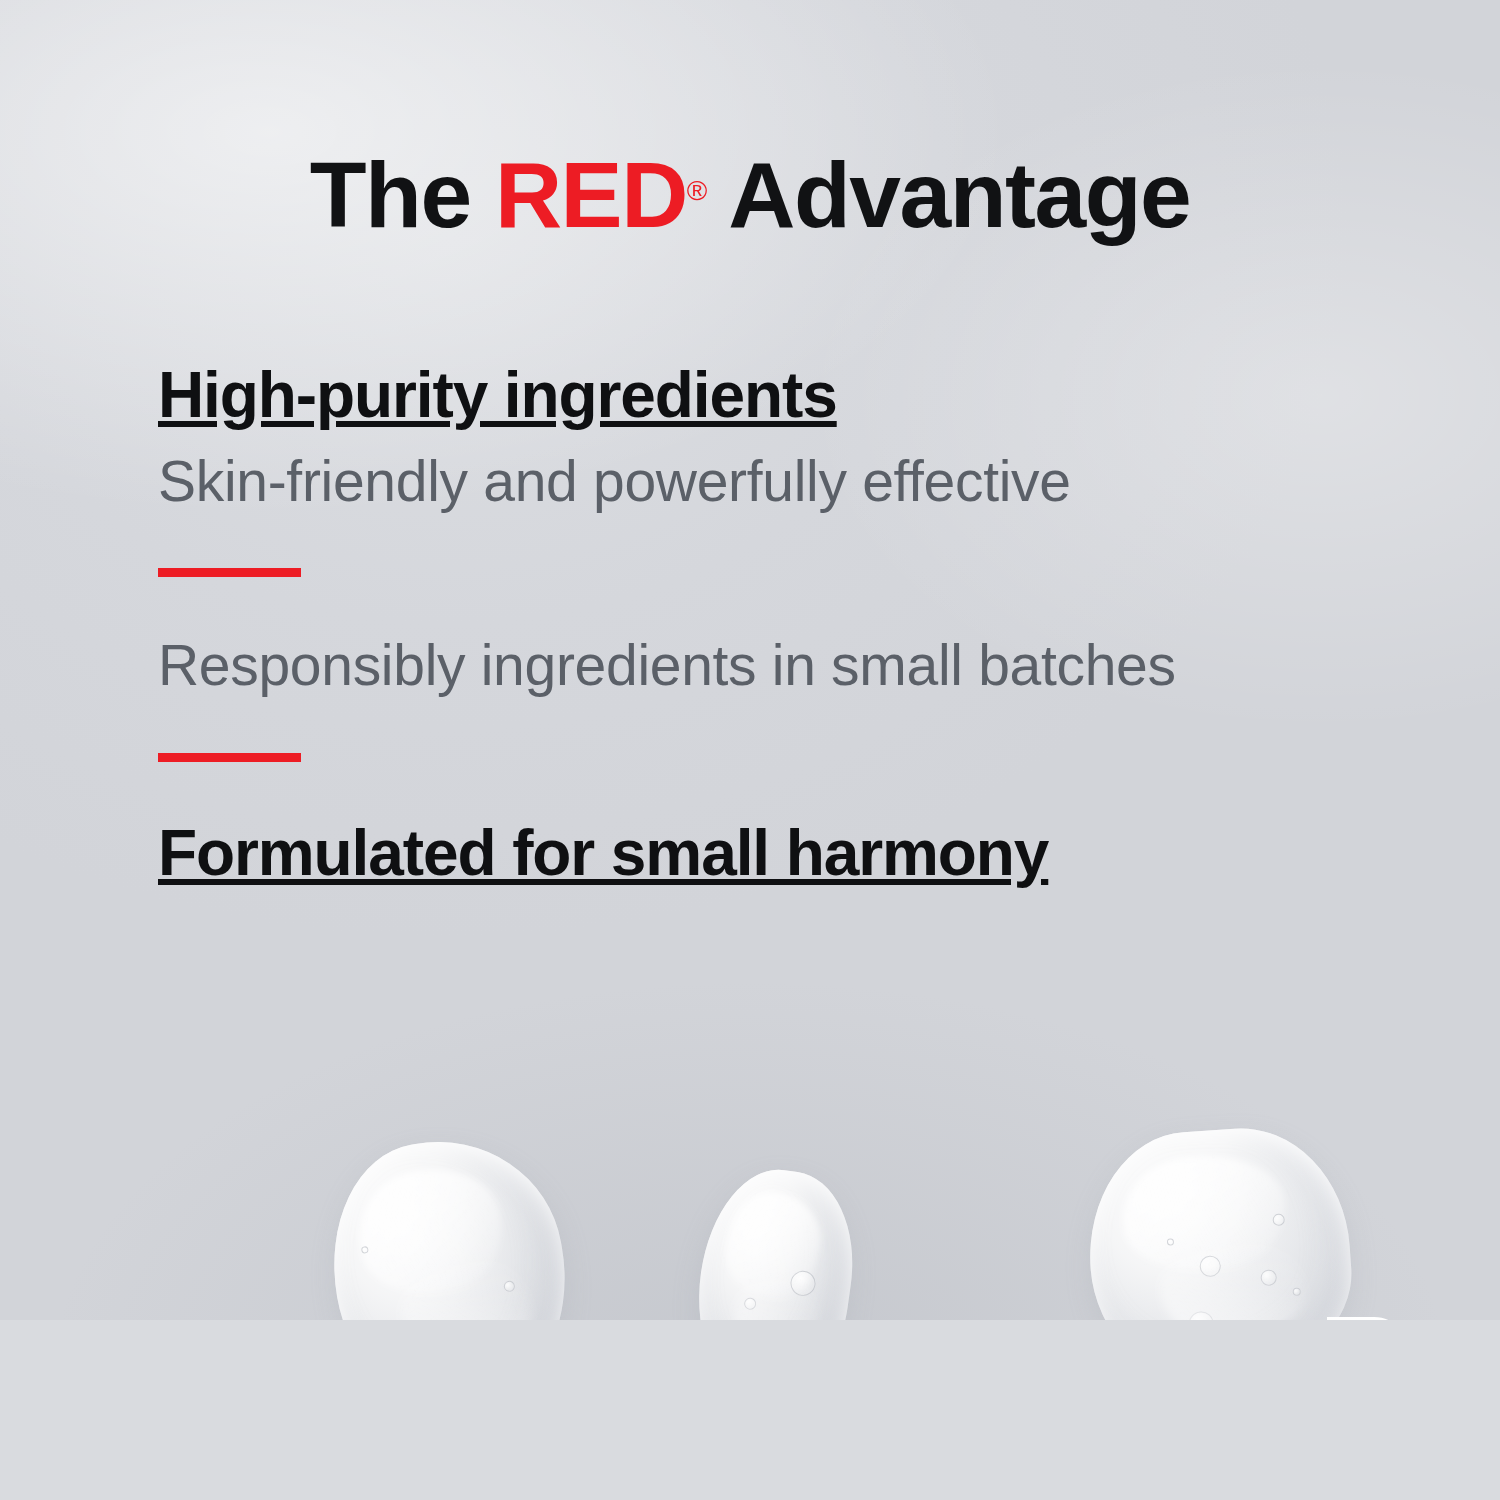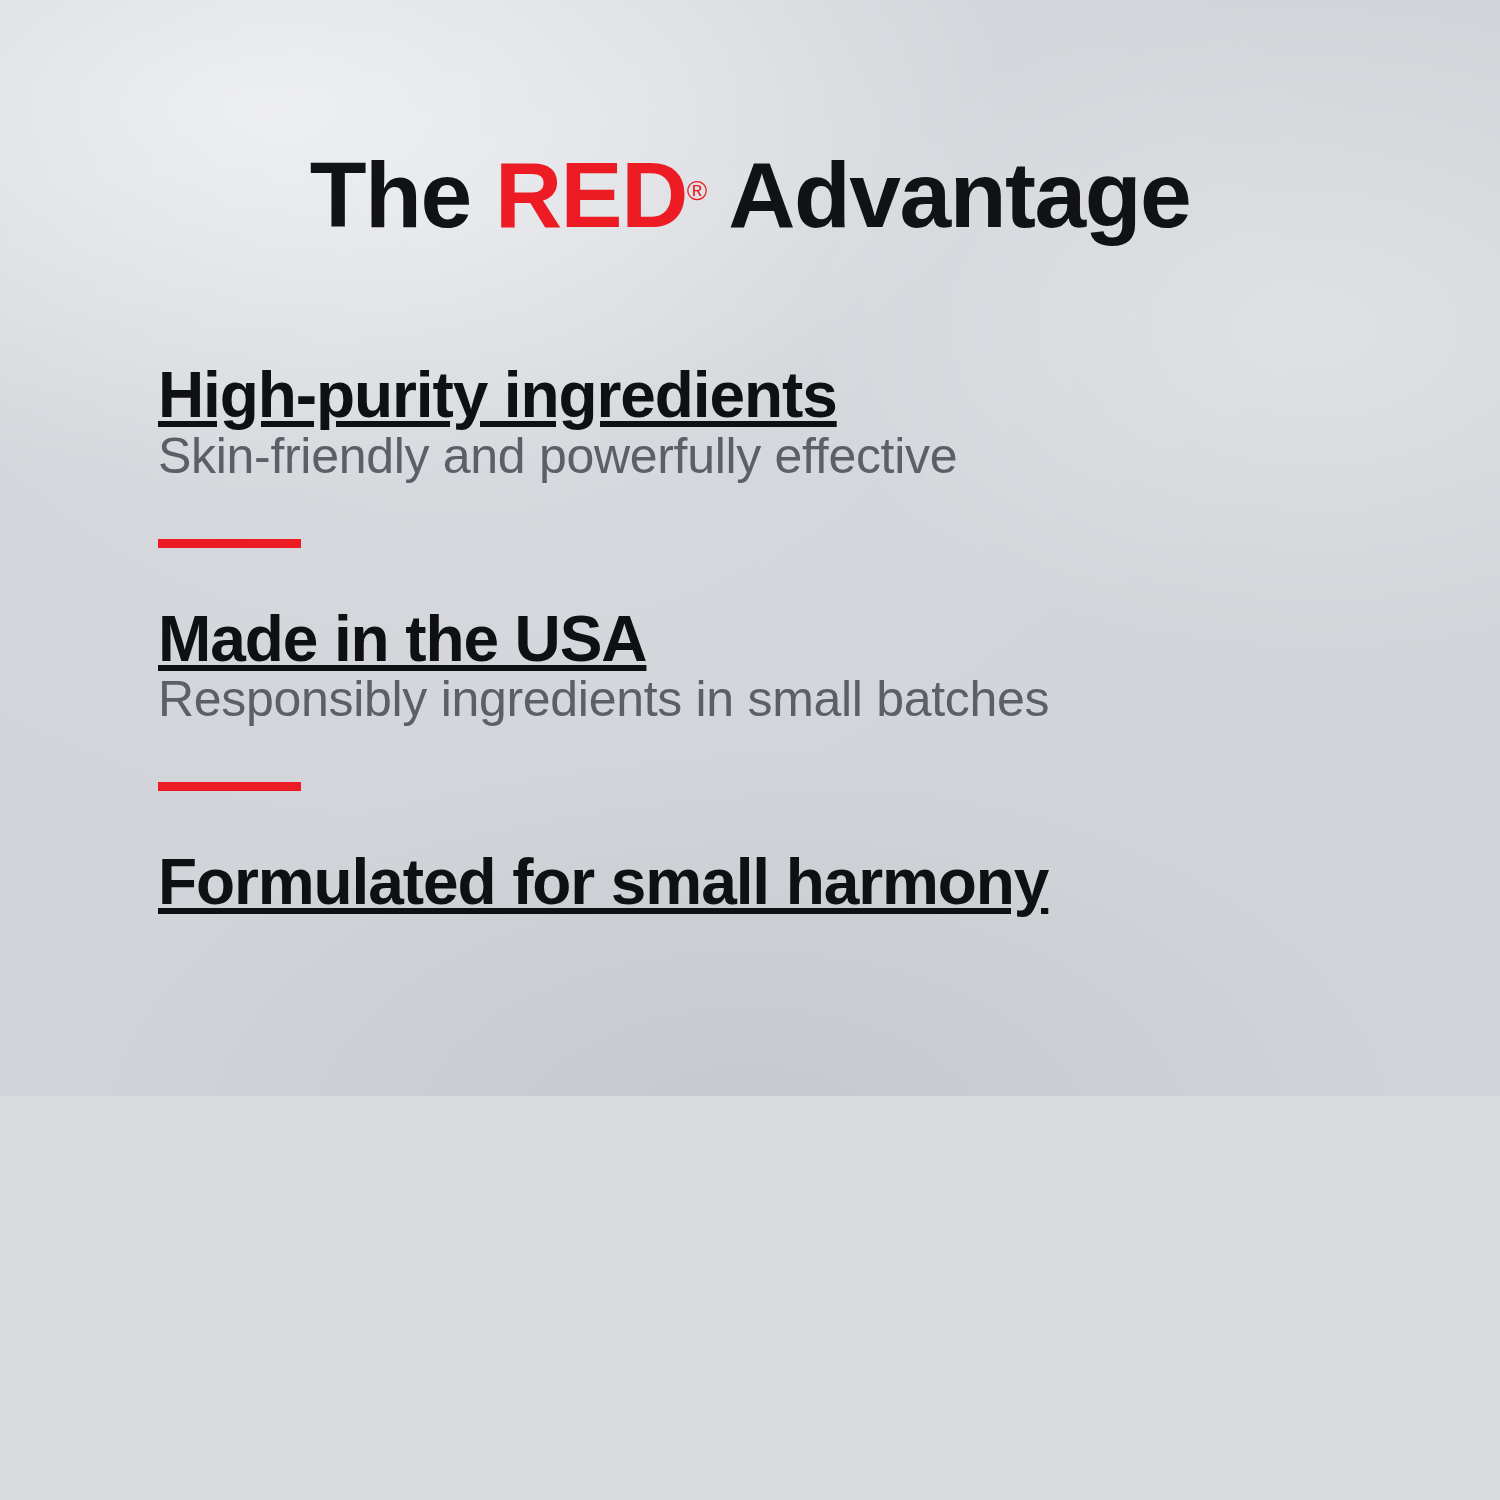--- a/index.html
+++ b/index.html
@@ -12,21 +12,21 @@
   }
 
   body {
     font-family: "Liberation Sans", sans-serif;
     background: #d9dbdf;
   }
 
   #canvas {
     position: relative;
     width: 1500px;
-    height: 1096px;
+    height: 1320px;
     background:
       radial-gradient(ellipse 900px 700px at 30% 18%, #dcdee2 0%, #d5d7dc 55%, #d2d4d9 100%);
     overflow: hidden;
   }
 
   
   .plate-light {
     position: absolute;
     inset: 0;
     background:
@@ -125,21 +125,22 @@
     font-size: 64px;
     font-weight: bold;
     letter-spacing: -1.1px;
     line-height: 1.04;
     color: #0f1012;
     white-space: nowrap;
     text-decoration: underline;
   }
 
   .f-sub {
-    font-size: 50px;
+    margin-top: 22px;
+    font-size: 57px;
     font-weight: normal;
     letter-spacing: -0.3px;
     line-height: 1.08;
     color: #5b6068;
     white-space: nowrap;
   }
 
   .divider {
     width: 143px;
     height: 9px;
@@ -208,21 +209,20 @@
   <div class="features">
 
     <div class="feature">
       <div class="f-head">High-purity ingredients</div>
       <div class="f-sub">Skin-friendly and powerfully effective</div>
     </div>
 
     <div class="divider"></div>
 
     <div class="feature">
-      <div class="f-head">Made in the USA</div>
       <div class="f-sub">Responsibly ingredients in small batches</div>
     </div>
 
     <div class="divider"></div>
 
     <div class="feature">
       <div class="f-head">Formulated for small harmony</div>
     </div>
 
   </div>

